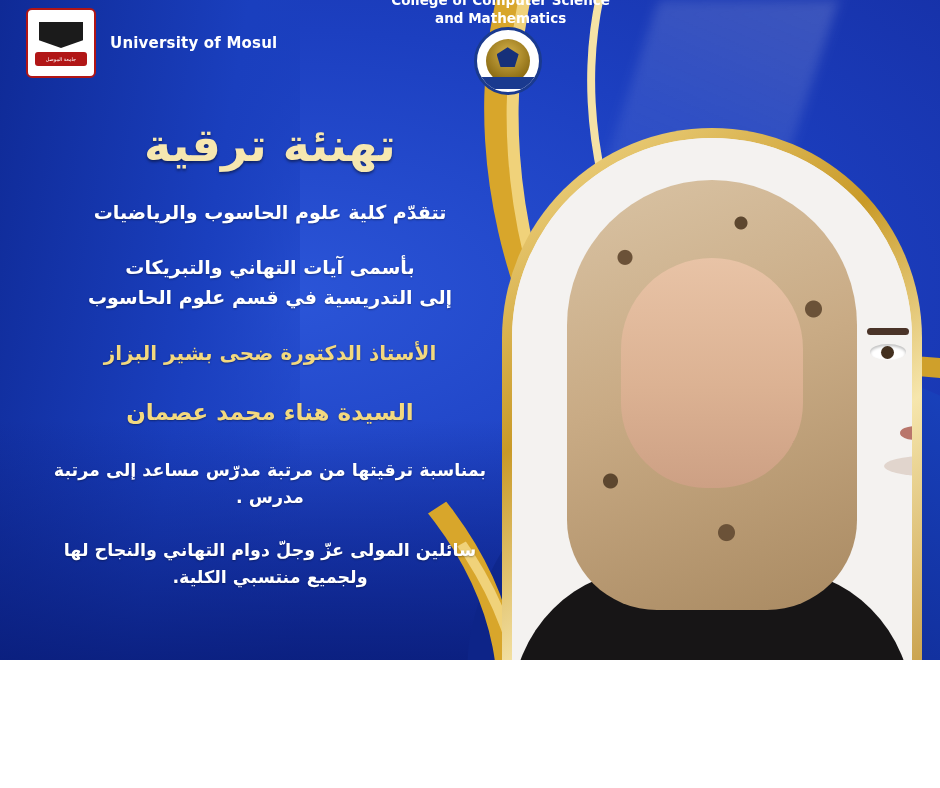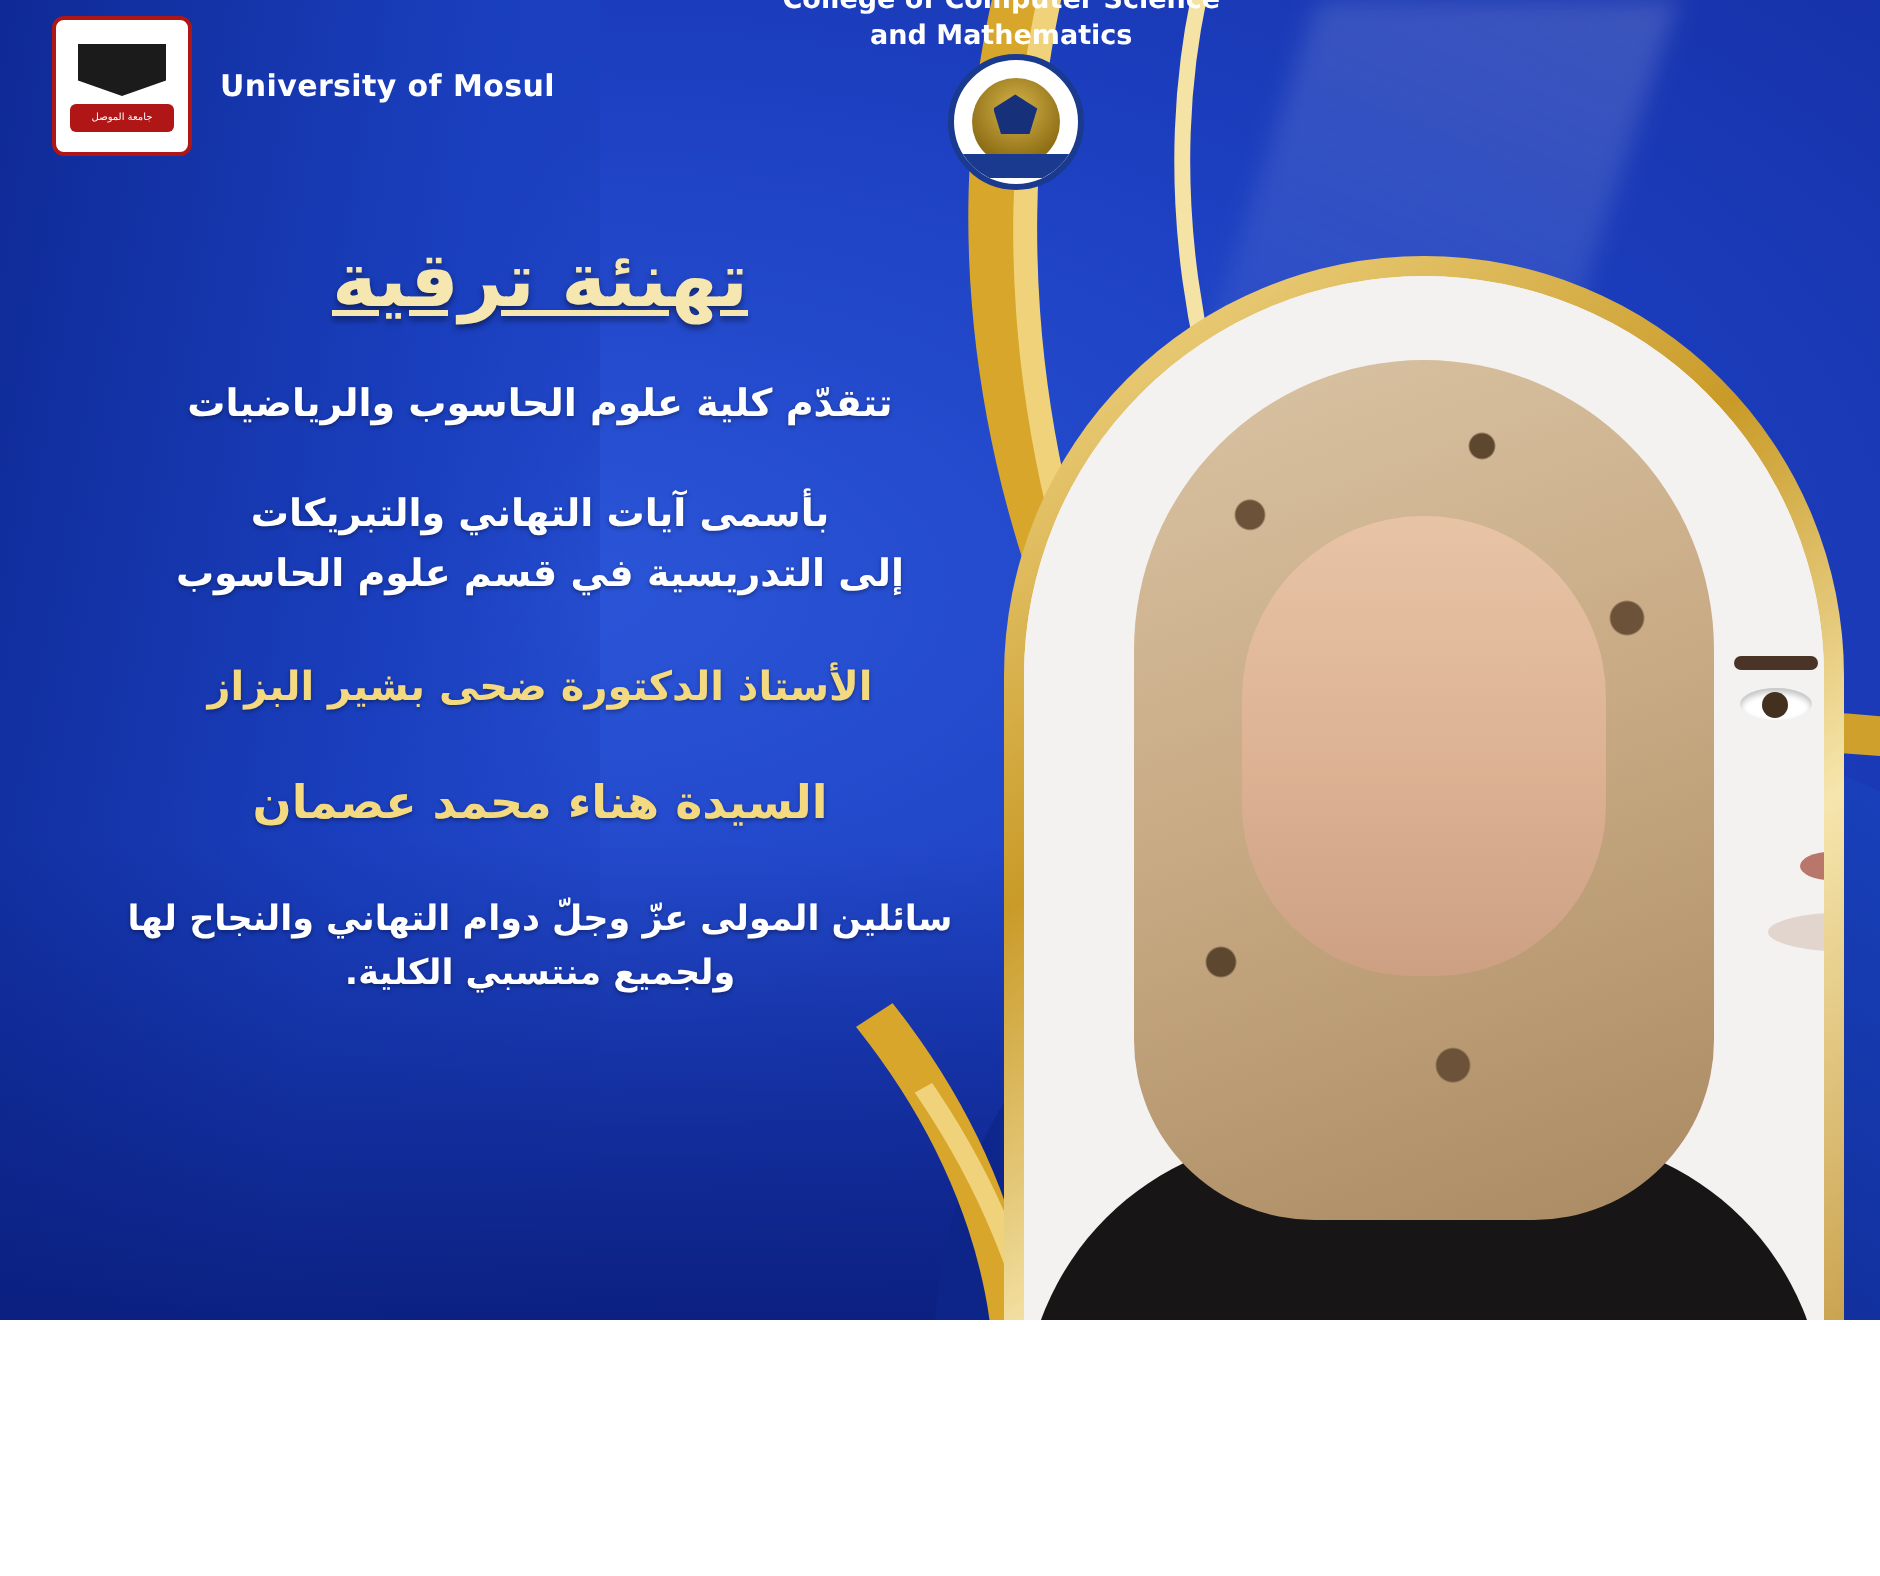--- a/index.html
+++ b/index.html
@@ -318,27 +318,26 @@
     left: 0;
     top: 100px;
     width: 540px;
     z-index: 7;
     text-align: center;
     color: #ffffff;
     padding: 0 22px;
     box-sizing: border-box;
   }
   .headline {
-    font-size: 38px;
+    font-size: 46px;
     font-weight: bold;
     color: #f6e7b0;
     letter-spacing: 1px;
     margin: 18px 0 26px;
     text-shadow: 0 2px 3px rgba(0,0,0,.45);
-    text-decoration: underline;
   }
   .line {
     font-size: 19px;
     font-weight: bold;
     line-height: 1.55;
     margin: 0 0 18px;
     white-space: pre-line;
     text-shadow: 0 1px 2px rgba(0,0,0,.35);
   }
   .gold {
@@ -408,17 +407,19 @@
     </div>
   </div>
 
   <div class="content">
     <div class="headline">تهنئة ترقية</div>
     <div class="line block-gap">تتقدّم كلية علوم الحاسوب والرياضيات</div>
     <div class="line block-gap">بأسمى آيات التهاني والتبريكات
 إلى التدريسية في قسم علوم الحاسوب</div>
     <div class="line gold block-gap">الأستاذ الدكتورة ضحى بشير البزاز</div>
     <div class="line gold big">السيدة هناء محمد عصمان</div>
+    <div class="line small block-gap">بمناسبة ترقيتها من مرتبة مدرّس مساعد إلى مرتبة
+مدرس .</div>
     <div class="line small">سائلين المولى عزّ وجلّ دوام التهاني والنجاح لها
 ولجميع منتسبي الكلية.</div>
   </div>
 
 </div>
 
 </body></html>

